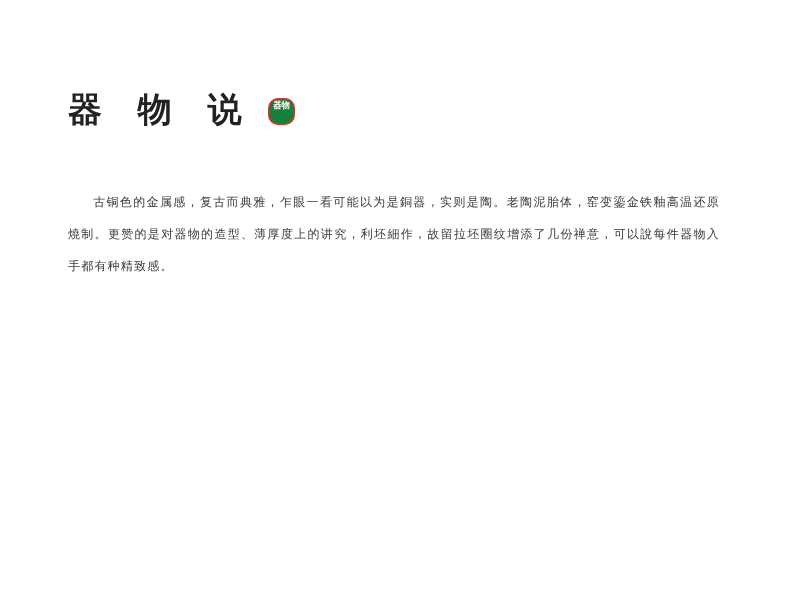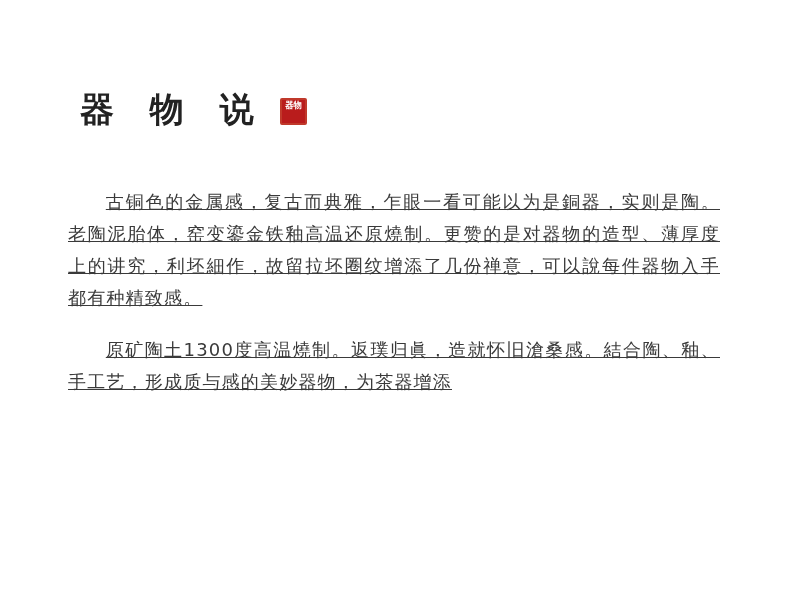--- a/index.html
+++ b/index.html
@@ -15,43 +15,43 @@
   }
   .page {
     position: relative;
     width: 790px;
     height: 606px;
     background: #ffffff;
     box-sizing: border-box;
   }
   .title-row {
     position: absolute;
-    left: 80px;
+    left: 68px;
     top: 92px;
     display: flex;
     align-items: center;
   }
   .title-text {
     font-family: "DejaVu Serif", "Liberation Serif", serif;
     font-size: 34px;
     font-weight: 700;
     letter-spacing: 12px;
     color: #222222;
     line-height: 1;
     white-space: nowrap;
   }
   .seal {
     position: relative;
     margin-left: 14px;
     margin-top: 4px;
     width: 23px;
     height: 23px;
     border: 2px solid #c0392b;
-    border-radius: 2px;
-    background: #b91c1c;
+    border-radius: 10px;
+    background: #15803d;
     overflow: hidden;
     flex: none;
   }
   .seal .seal-glyph {
     position: absolute;
     inset: 0;
     color: #ffffff;
     font-family: "DejaVu Serif", "Liberation Serif", serif;
     font-size: 9px;
     line-height: 9.5px;
@@ -62,24 +62,23 @@
     font-weight: 700;
     transform: scaleX(0.92);
   }
   .body-text {
     position: absolute;
     left: 68px;
     top: 186px;
     width: 652px;
     color: #3a3a3a;
     font-family: "DejaVu Sans", "Liberation Sans", sans-serif;
-    font-size: 18px;
+    font-size: 12px;
     line-height: 32px;
     text-align: justify;
-    text-decoration: underline;
   }
   .para {
     margin: 0 0 20px 0;
     text-indent: 2.1em;
     letter-spacing: 1.2px;
     word-break: break-all;
   }
   .para:last-child {
     margin-bottom: 0;
   }
@@ -91,16 +90,15 @@
 
   <div class="title-row">
     <div class="title-text">器 物 说</div>
     <div class="seal">
       <div class="seal-glyph">器物</div>
     </div>
   </div>
 
   <div class="body-text">
     <p class="para">古铜色的金属感，复古而典雅，乍眼一看可能以为是銅器，实则是陶。老陶泥胎体，窑变鎏金铁釉高温还原燒制。更赞的是对器物的造型、薄厚度上的讲究，利坯細作，故留拉坯圈纹增添了几份禅意，可以說每件器物入手都有种精致感。</p>
-    <p class="para">原矿陶土1300度高温燒制。返璞归眞，造就怀旧滄桑感。結合陶、釉、手工艺，形成质与感的美妙器物，为茶器增添</p>
   </div>
 
 </div>
 
 </body></html>

